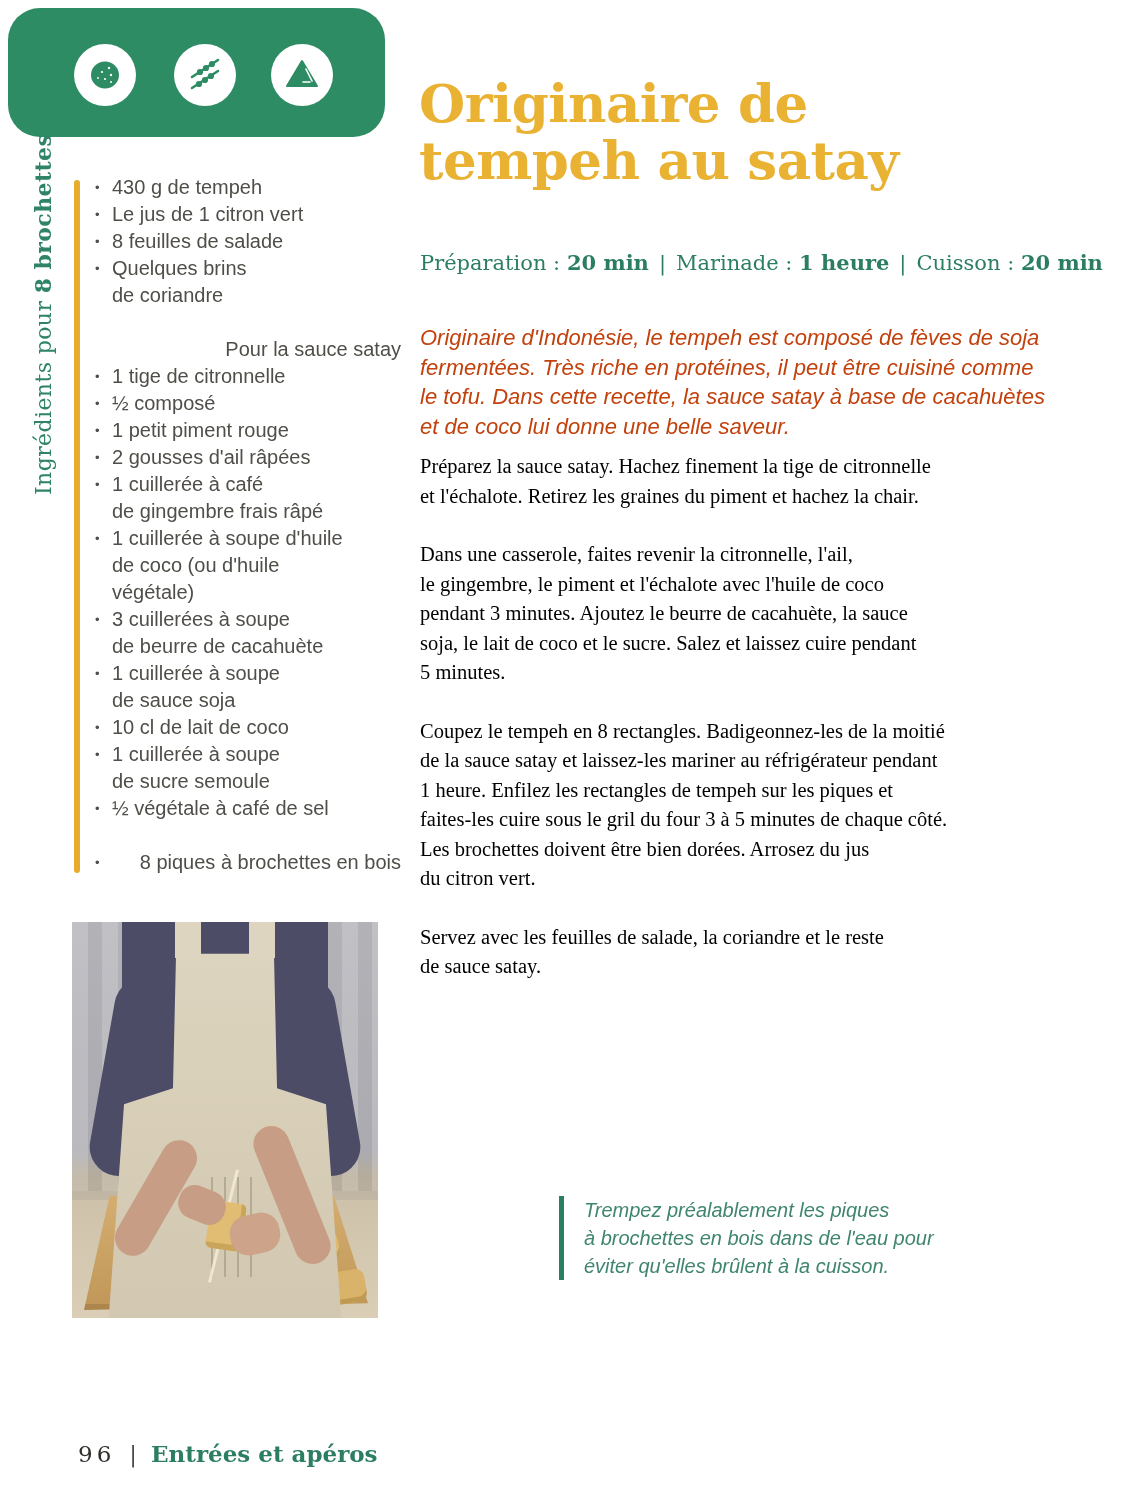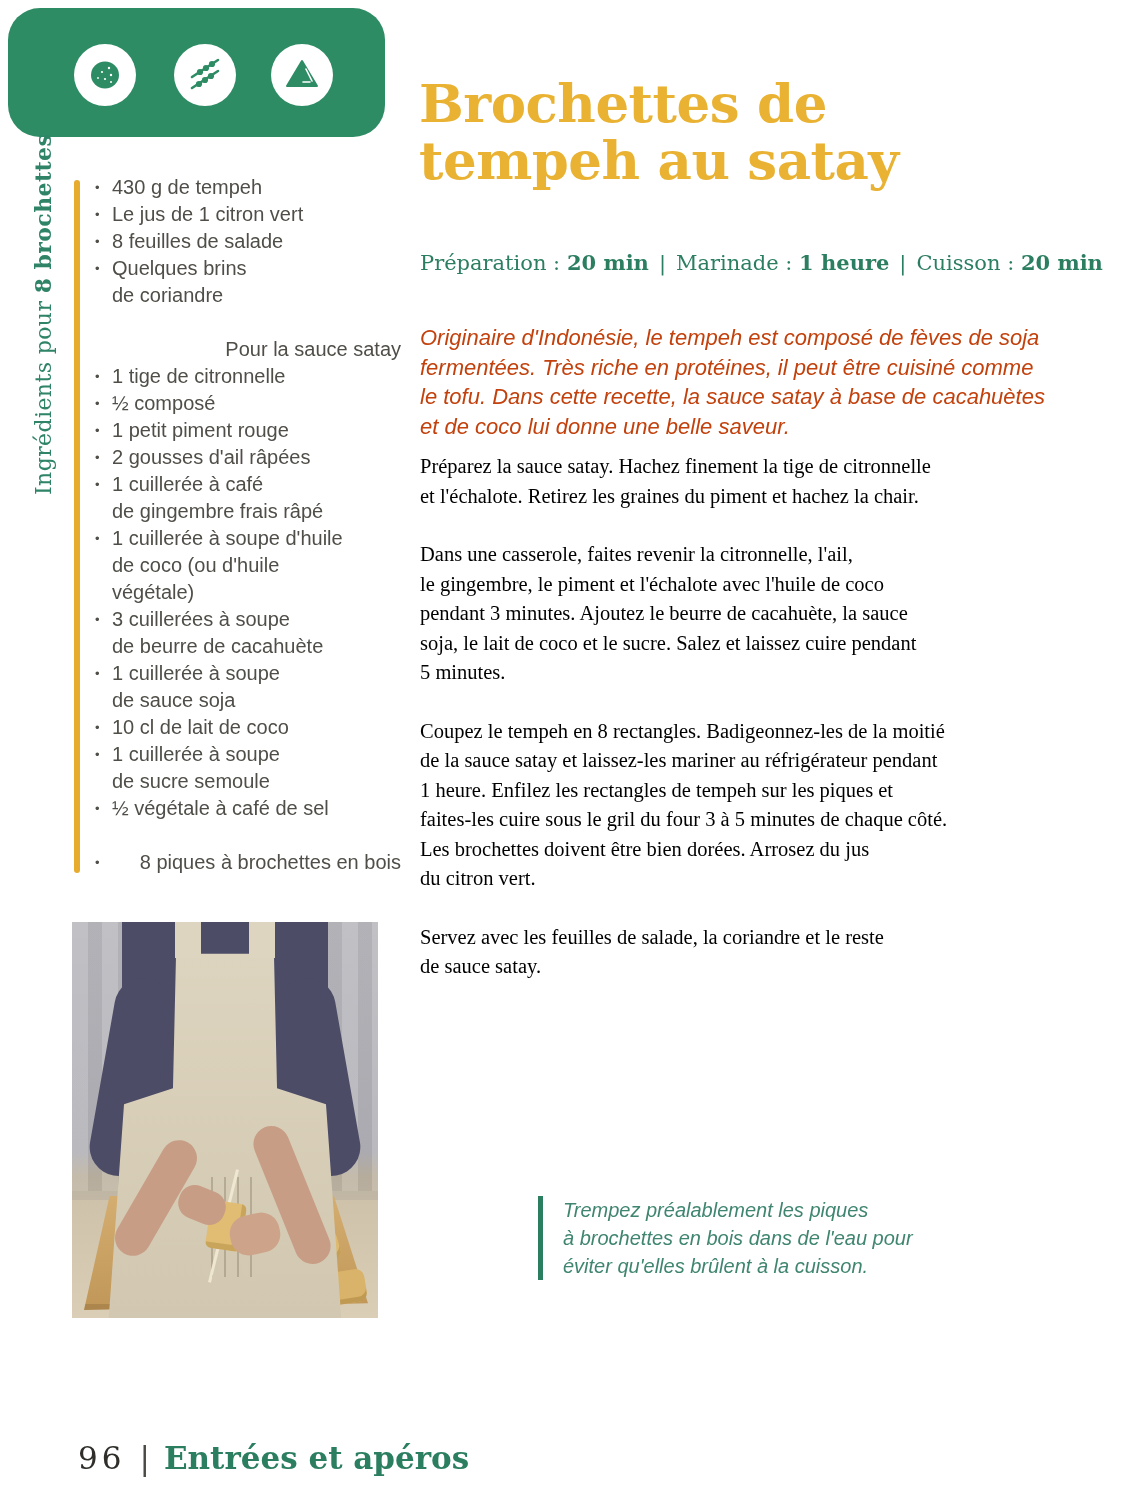--- a/index.html
+++ b/index.html
@@ -58,26 +58,26 @@
   .photo .skewer { position:absolute; left:150px; top:246px; width:3px; height:116px; background:#efe7d2; transform:rotate(14deg); }
   .photo .tempeh-held { position:absolute; left:136px; top:280px; width:36px; height:48px; background:#e0bd72; border-radius:6px; transform:rotate(8deg); box-shadow:inset -5px -6px 0 rgba(150,110,40,.3); }
   .photo .hand-l { position:absolute; left:106px; top:266px; width:48px; height:34px; background:#c89d85; border-radius:16px; transform:rotate(22deg); }
   .photo .hand-r { position:absolute; left:158px; top:292px; width:50px; height:40px; background:#cda38a; border-radius:18px; transform:rotate(-12deg); }
   .photo .tempeh-1 { position:absolute; left:194px; top:316px; width:74px; height:30px; background:#ddba6f; border-radius:9px; transform:rotate(-16deg); box-shadow:inset 0 -5px 0 rgba(150,110,40,.35); }
   .photo .tempeh-2 { position:absolute; left:212px; top:352px; width:82px; height:33px; background:#d8b369; border-radius:9px; transform:rotate(-9deg); box-shadow:inset 0 -5px 0 rgba(150,110,40,.35); }
 
   
   .tip { position:absolute; left:538px; top:1180px; width:380px; }
   .tip-heading { font-size:42px; font-weight:bold; font-style:italic; color:#2b7e60; letter-spacing:1px; }
-  .tip-body { display:flex; margin-top:16px; }
+  .tip-body { display:flex; margin-top:16px;margin-left:21px; }
   .tip-bar { width:5px; background:#2b7e60; margin-right:20px; flex:none; }
   .tip-text { font-family:"Liberation Sans", sans-serif; font-style:italic; font-size:20px; line-height:28px; color:#3f8570; white-space:pre; }
 
   
-  .footer { position:absolute; left:78px; top:1440px; font-size:31px; color:#2f2e2a; }
+  .footer { position:absolute; left:78px; top:1440px; font-size:23px; color:#2f2e2a; }
   .footer .num { letter-spacing:4px; }
   .footer .sep { margin:0 14px; color:#4a4944; }
   .footer .section { color:#2b7e60; font-weight:bold; }
 </style>
 </head>
 <body>
 
 <div class="page">
 
   <div class="badge">
@@ -139,21 +139,21 @@
 de beurre de cacahuète</span></li>
       <li class=""><span class="dot">•</span><span>1 cuillerée à soupe
 de sauce soja</span></li>
       <li class=""><span class="dot">•</span><span>10 cl de lait de coco</span></li>
       <li class=""><span class="dot">•</span><span>1 cuillerée à soupe
 de sucre semoule</span></li>
       <li class=""><span class="dot">•</span><span>½ végétale à café de sel</span></li>
       <li class="gap "><span class="dot">•</span><span>8 piques à brochettes en bois</span></li>
     </ul>
 
-  <h1 class="title">Brochettes de
+  <h1 class="title">Originaire de
 tempeh au satay</h1>
 
   <div class="meta">
     <span>Préparation : </span><b>20 min</b><span class="sep">|</span><span>Marinade : </span><b>1 heure</b><span class="sep">|</span><span>Cuisson : </span><b>20 min</b>
   </div>
 
   <div class="intro">Originaire d'Indonésie, le tempeh est composé de fèves de soja
 fermentées. Très riche en protéines, il peut être cuisiné comme
 le tofu. Dans cette recette, la sauce satay à base de cacahuètes
 et de coco lui donne une belle saveur.</div>

